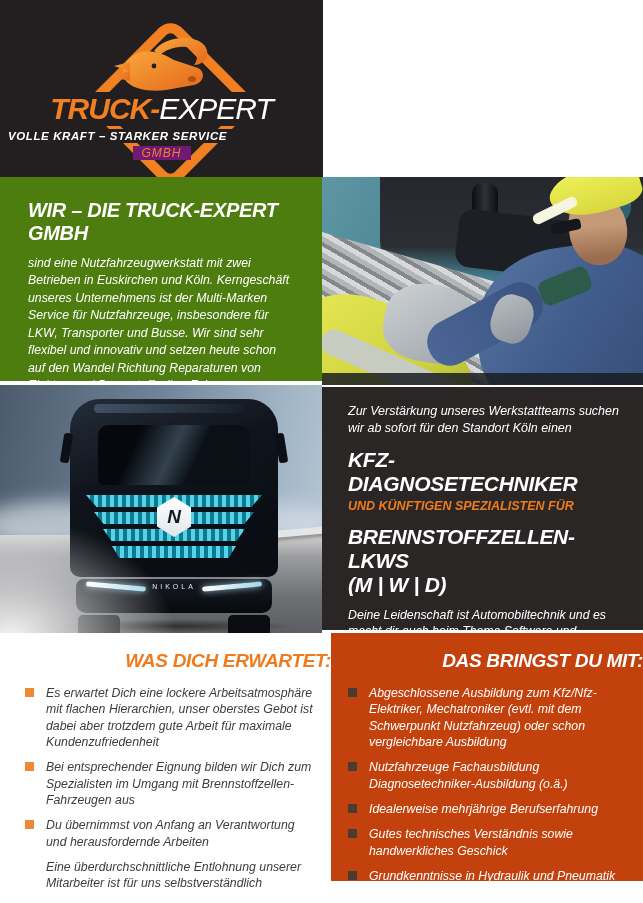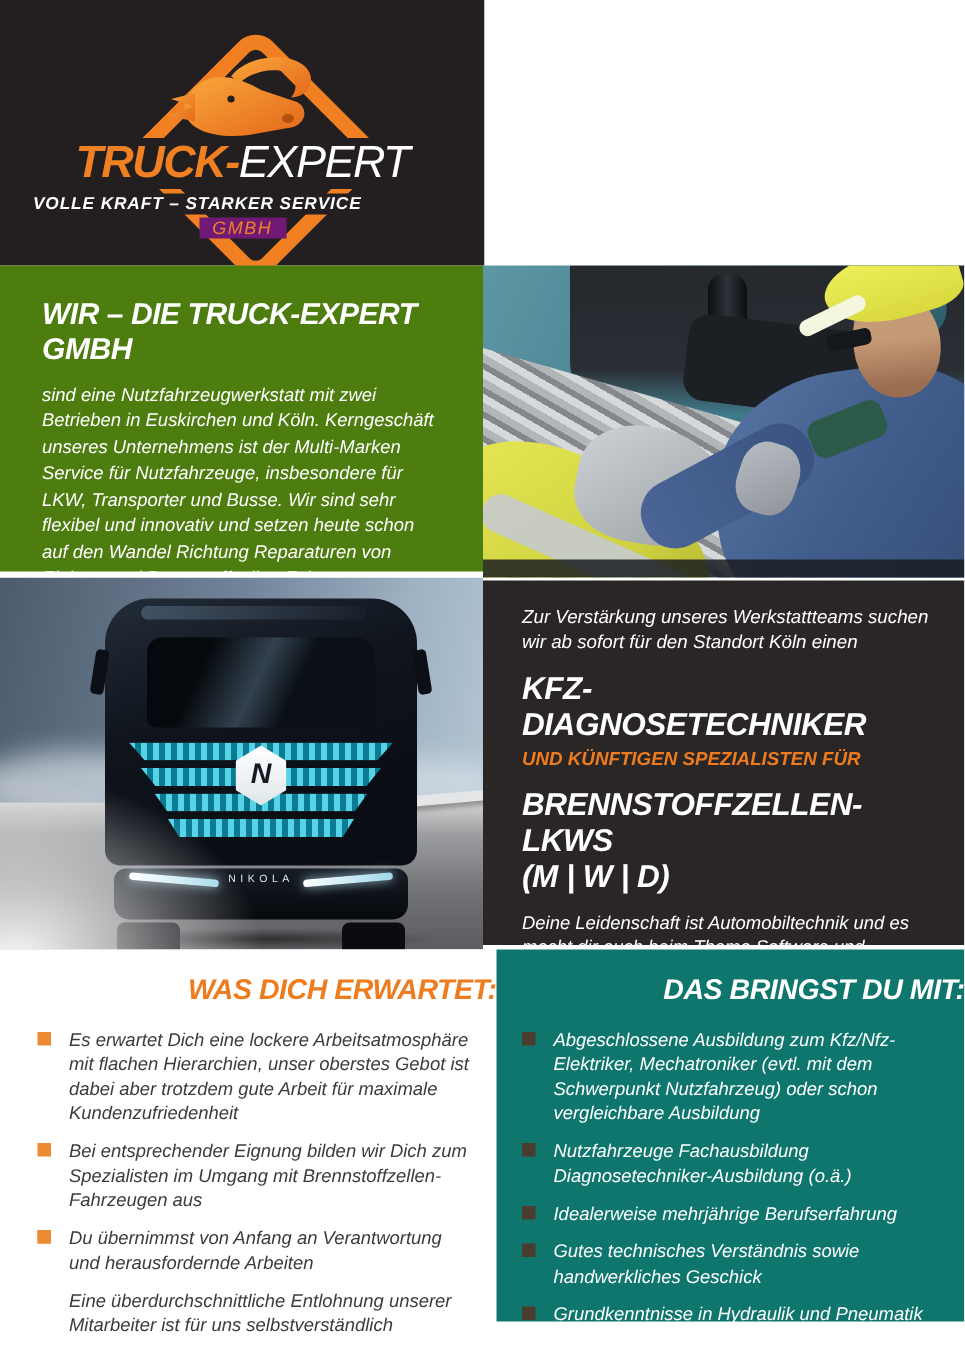--- a/index.html
+++ b/index.html
@@ -10,21 +10,21 @@
   .hdr-left{left:0;top:0;width:323px;height:177px;background:#231F20;}
   .hdr-right{left:323px;top:0;width:320px;height:177px;background:#ffffff;}
   .diamond{left:109px;top:42px;width:103px;height:103px;border:10px solid #F08022;
            border-radius:16px;transform:rotate(45deg);}
   .bull{left:102px;top:34px;width:118px;height:62px;}
   .brandrow{left:0;top:92px;width:323px;text-align:center;}
   .brandrow .pill{display:inline-block;background:#231F20;padding:2px 10px;
         font-size:30px;line-height:1.0;letter-spacing:-1px;white-space:nowrap;}
   .brand-truck{color:#F08022;font-weight:bold;}
   .brand-expert{color:#fff;font-weight:normal;}
-  .tagrow{left:0;top:126px;width:263px;text-align:center;}
+  .tagrow{left:0;top:126px;width:263px;}
   .tagrow .pill{display:inline-block;background:#231F20;padding:1px 8px;color:#fff;
         font-size:11.5px;font-weight:bold;letter-spacing:.6px;}
   .gmbhrow{left:0;top:143px;width:323px;text-align:center;}
   .gmbhrow .pill{display:inline-block;background:#701a75;padding:0 9px;color:#F08022;
         font-size:12px;font-weight:normal;letter-spacing:1px;}
   
   .about{left:0;top:177px;width:322px;height:204px;background:#4d7c0f;color:#fff;}
   .about h2{margin:22px 0 0 28px;font-size:20px;font-style:italic;letter-spacing:-.3px;}
   .about p{margin:10px 28px 0 28px;font-size:12.3px;line-height:1.42;}
   
@@ -34,21 +34,21 @@
   
   .vacancy{left:322px;top:387px;width:321px;height:243px;background:#2B2626;color:#fff;}
   .vac-in{margin:16px 0 0 26px;width:272px;}
   .vac-intro{font-size:12.5px;line-height:1.38;margin:0;}
   .vac-title{font-size:21px;font-weight:bold;margin:10px 0 0 0;letter-spacing:-.3px;}
   .vac-sub{color:#EE7C1E;font-size:12.5px;font-weight:bold;margin:3px 0 12px 0;}
   .vac-body{font-size:12.3px;line-height:1.38;margin:10px 0 0 0;}
   .vac-cta{color:#EE7C1E;font-size:12.8px;font-weight:bold;line-height:1.3;margin:8px 0 0 0;width:250px;}
   
   .bl{left:0;top:633px;width:331px;height:270px;background:#fff;}
-  .br{left:331px;top:633px;width:312px;height:248px;background:#0f766e;font-style:italic;}
+  .br{left:331px;top:633px;width:312px;height:248px;background:#c2410c;font-style:italic;}
   .listh{font-size:19px;font-weight:bold;margin:0;letter-spacing:-.3px;text-align:right;}
   .bl .listh{color:#EE7C1E;margin:17px 0 0 25px;}
   .br .listh{color:#fff;margin:17px 0 0 17px;}
   ul.jlist{list-style:none;margin:13px 0 0 0;padding:0;}
   .bl ul.jlist{margin-left:25px;width:292px;}
   .br ul.jlist{margin-left:17px;width:272px;}
   ul.jlist li{position:relative;padding-left:21px;margin-bottom:9px;font-size:12.3px;line-height:1.33;}
   .bl ul.jlist li{color:#3C3C3B;}
   .br ul.jlist li{color:#fff;}
   .sq{position:absolute;left:0;top:3px;width:9px;height:9px;}

